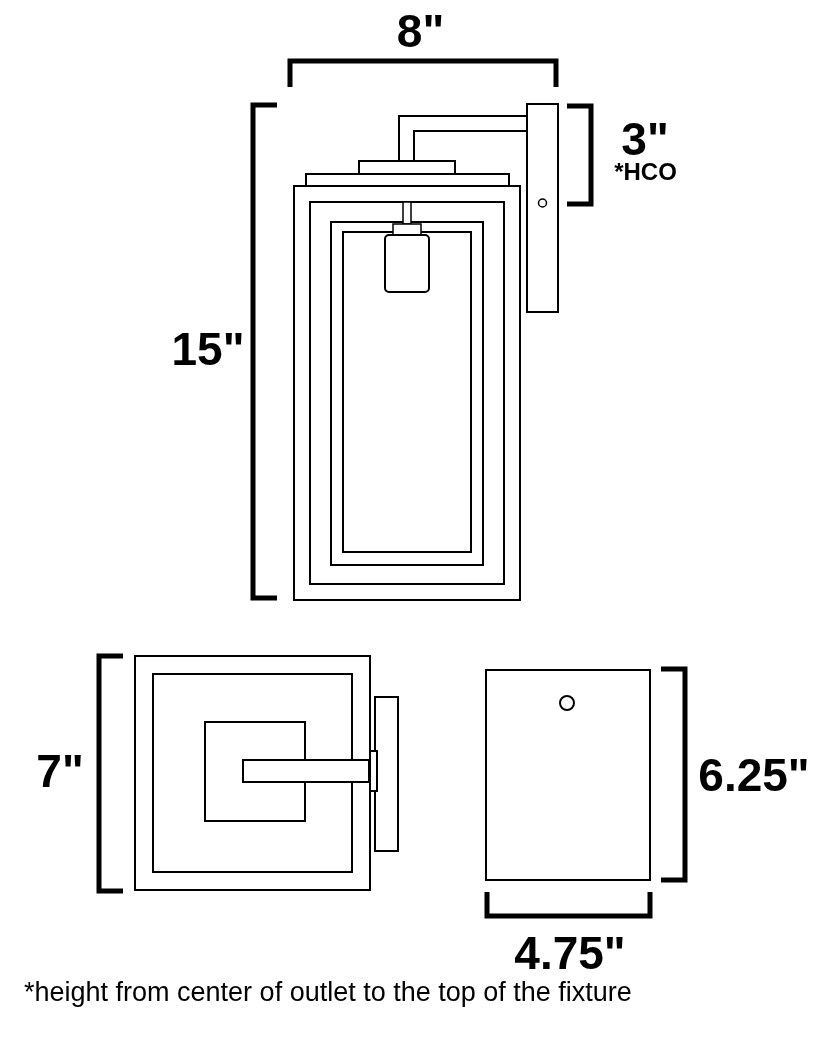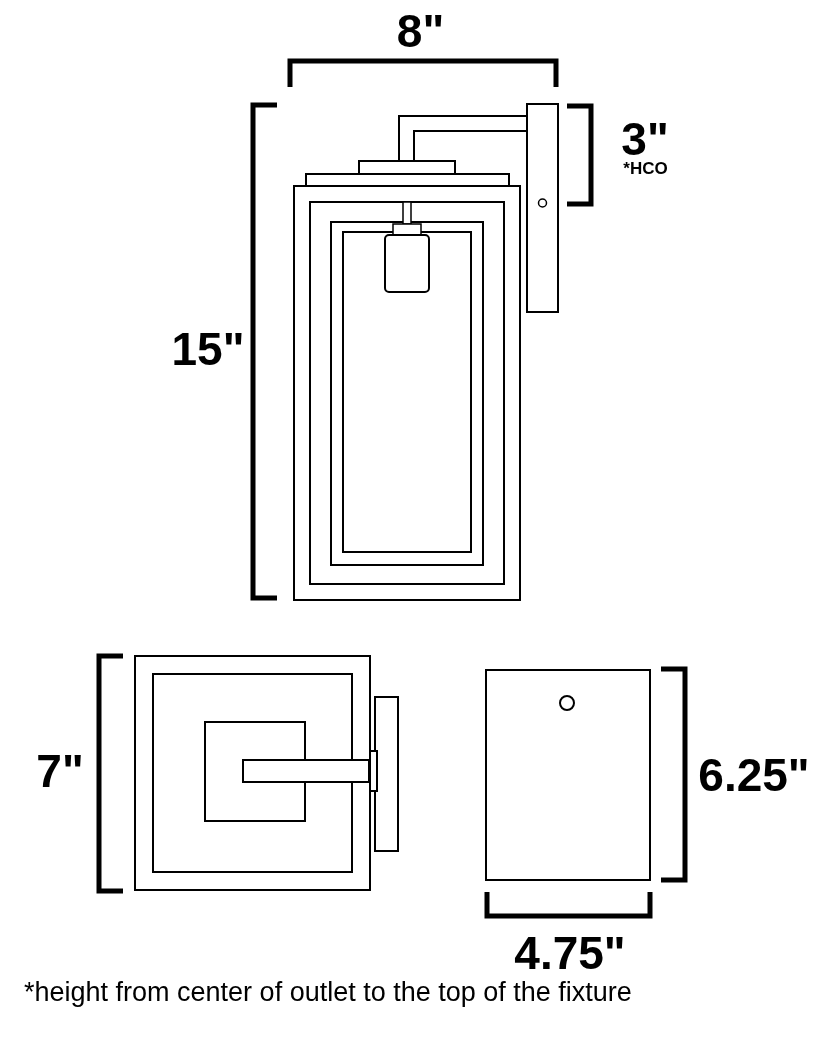--- a/index.html
+++ b/index.html
@@ -25,21 +25,21 @@
     position: absolute;
     font-size: 46px;
     font-weight: 600;
     line-height: 1;
     text-align: center;
     white-space: nowrap;
     color: #000000;
   }
   .dim-small {
     position: absolute;
-    font-size: 17px;
+    font-size: 24px;
     font-weight: 600;
     line-height: 1;
     text-align: center;
     white-space: nowrap;
     color: #000000;
   }
   .footnote {
     position: absolute;
     font-size: 27px;
     font-weight: 400;

